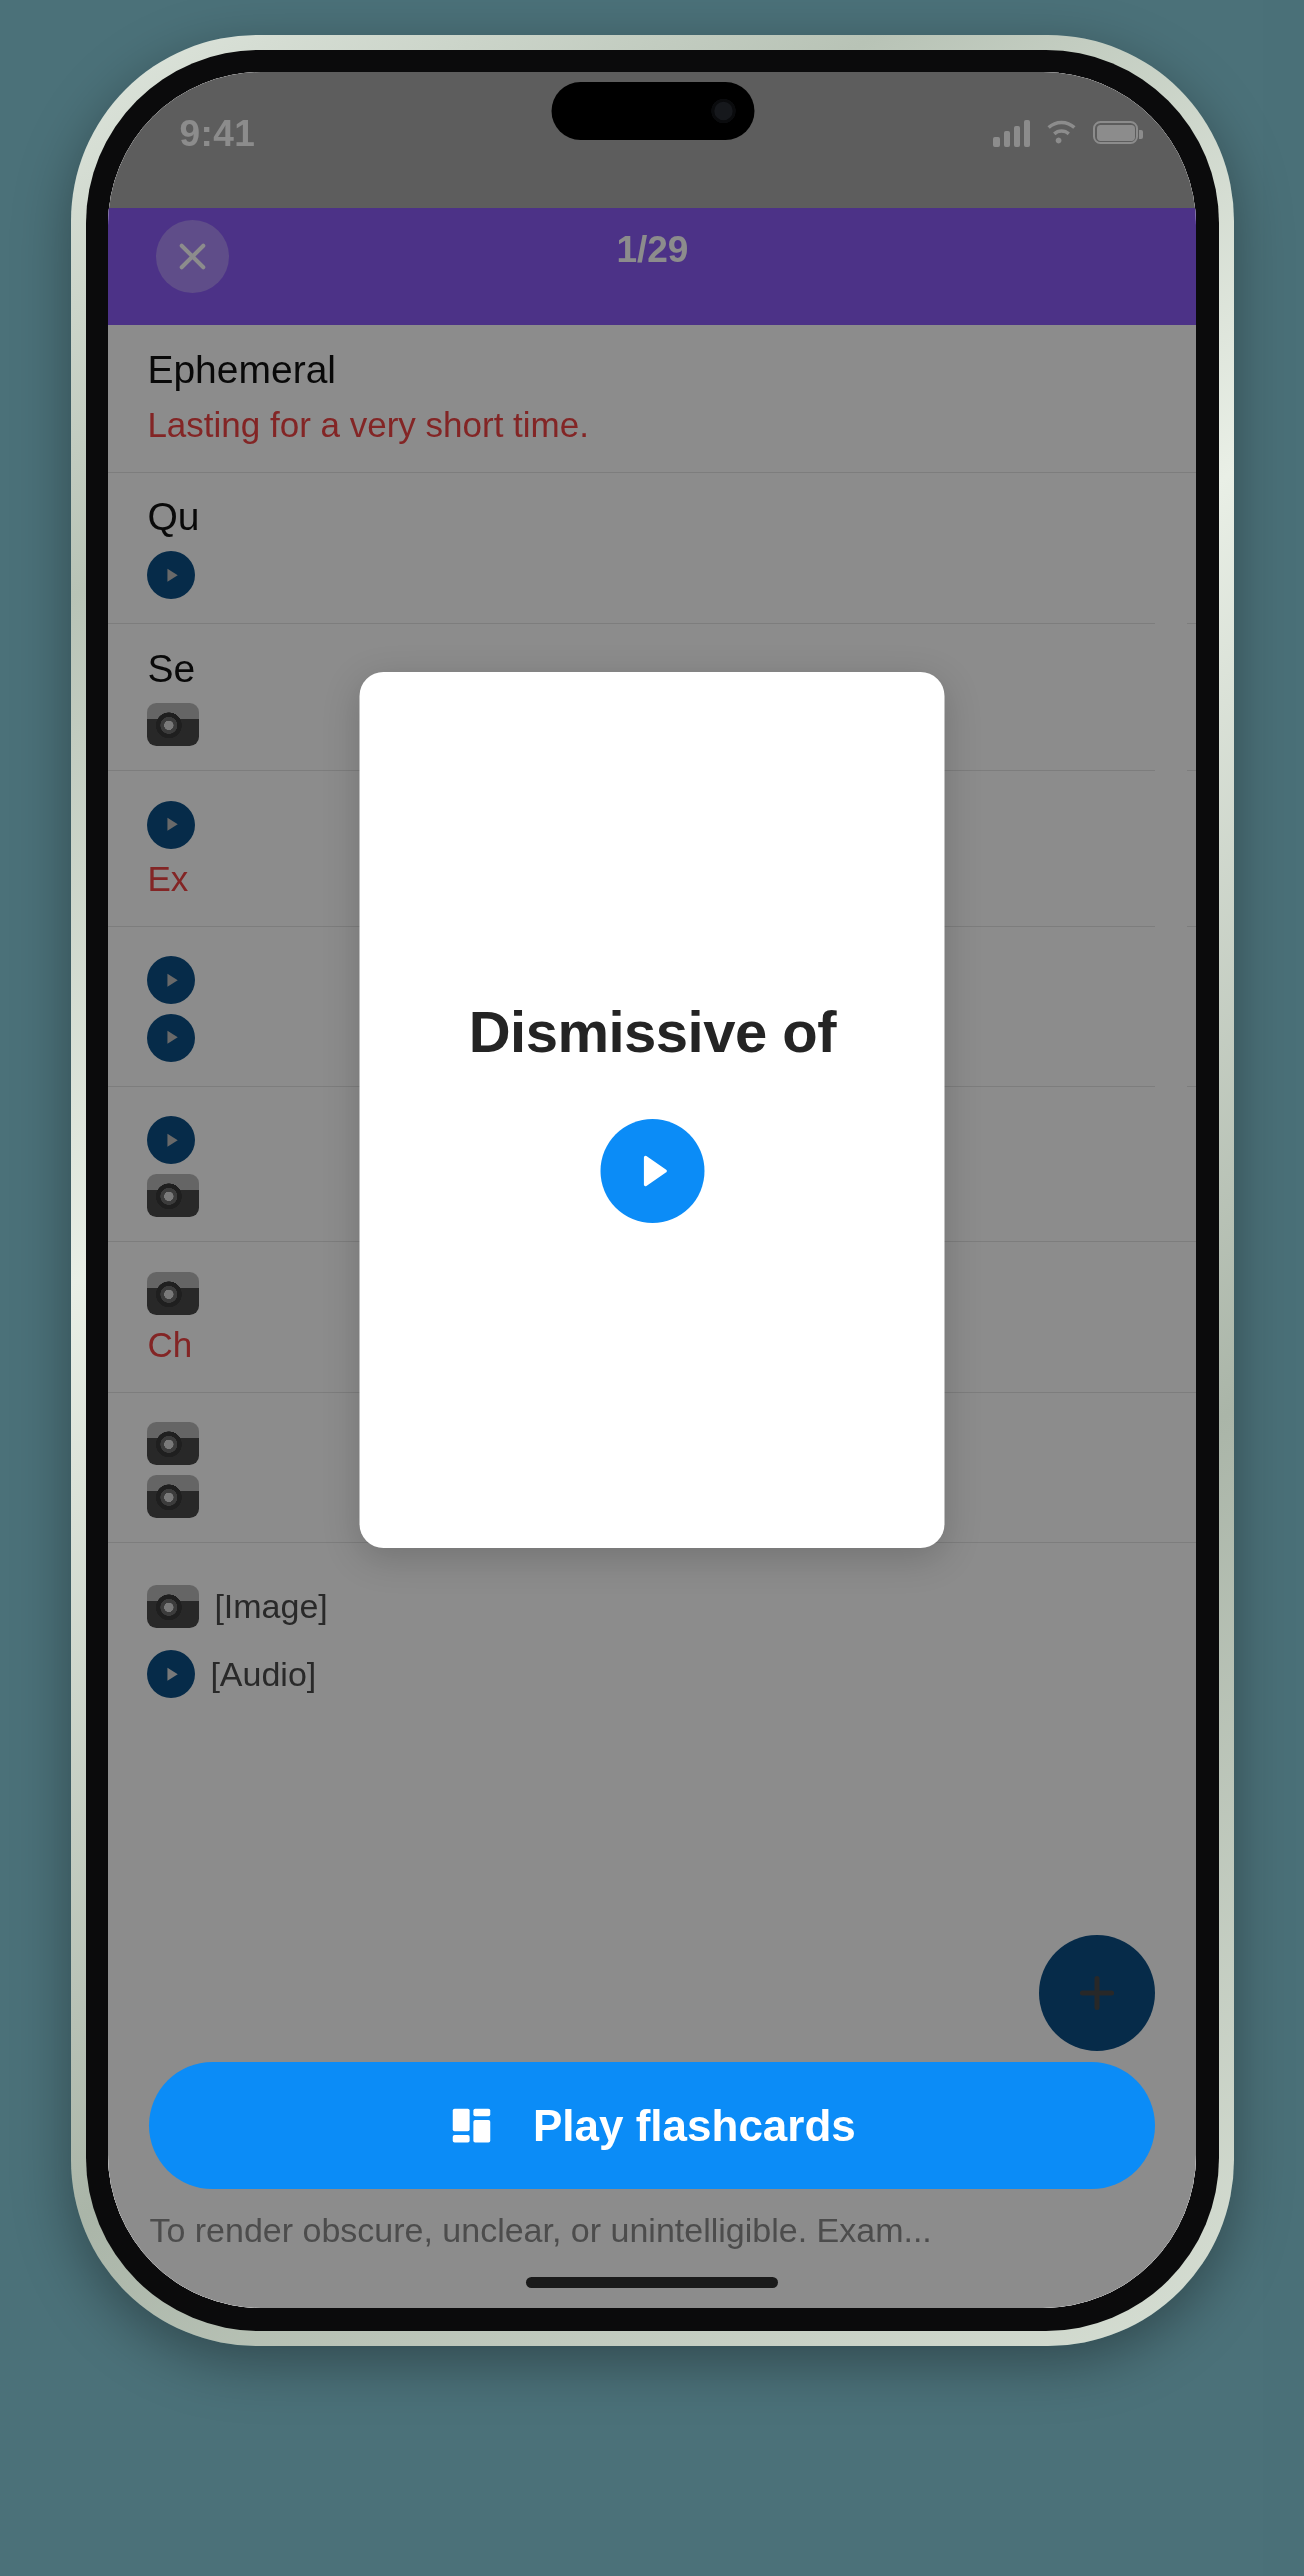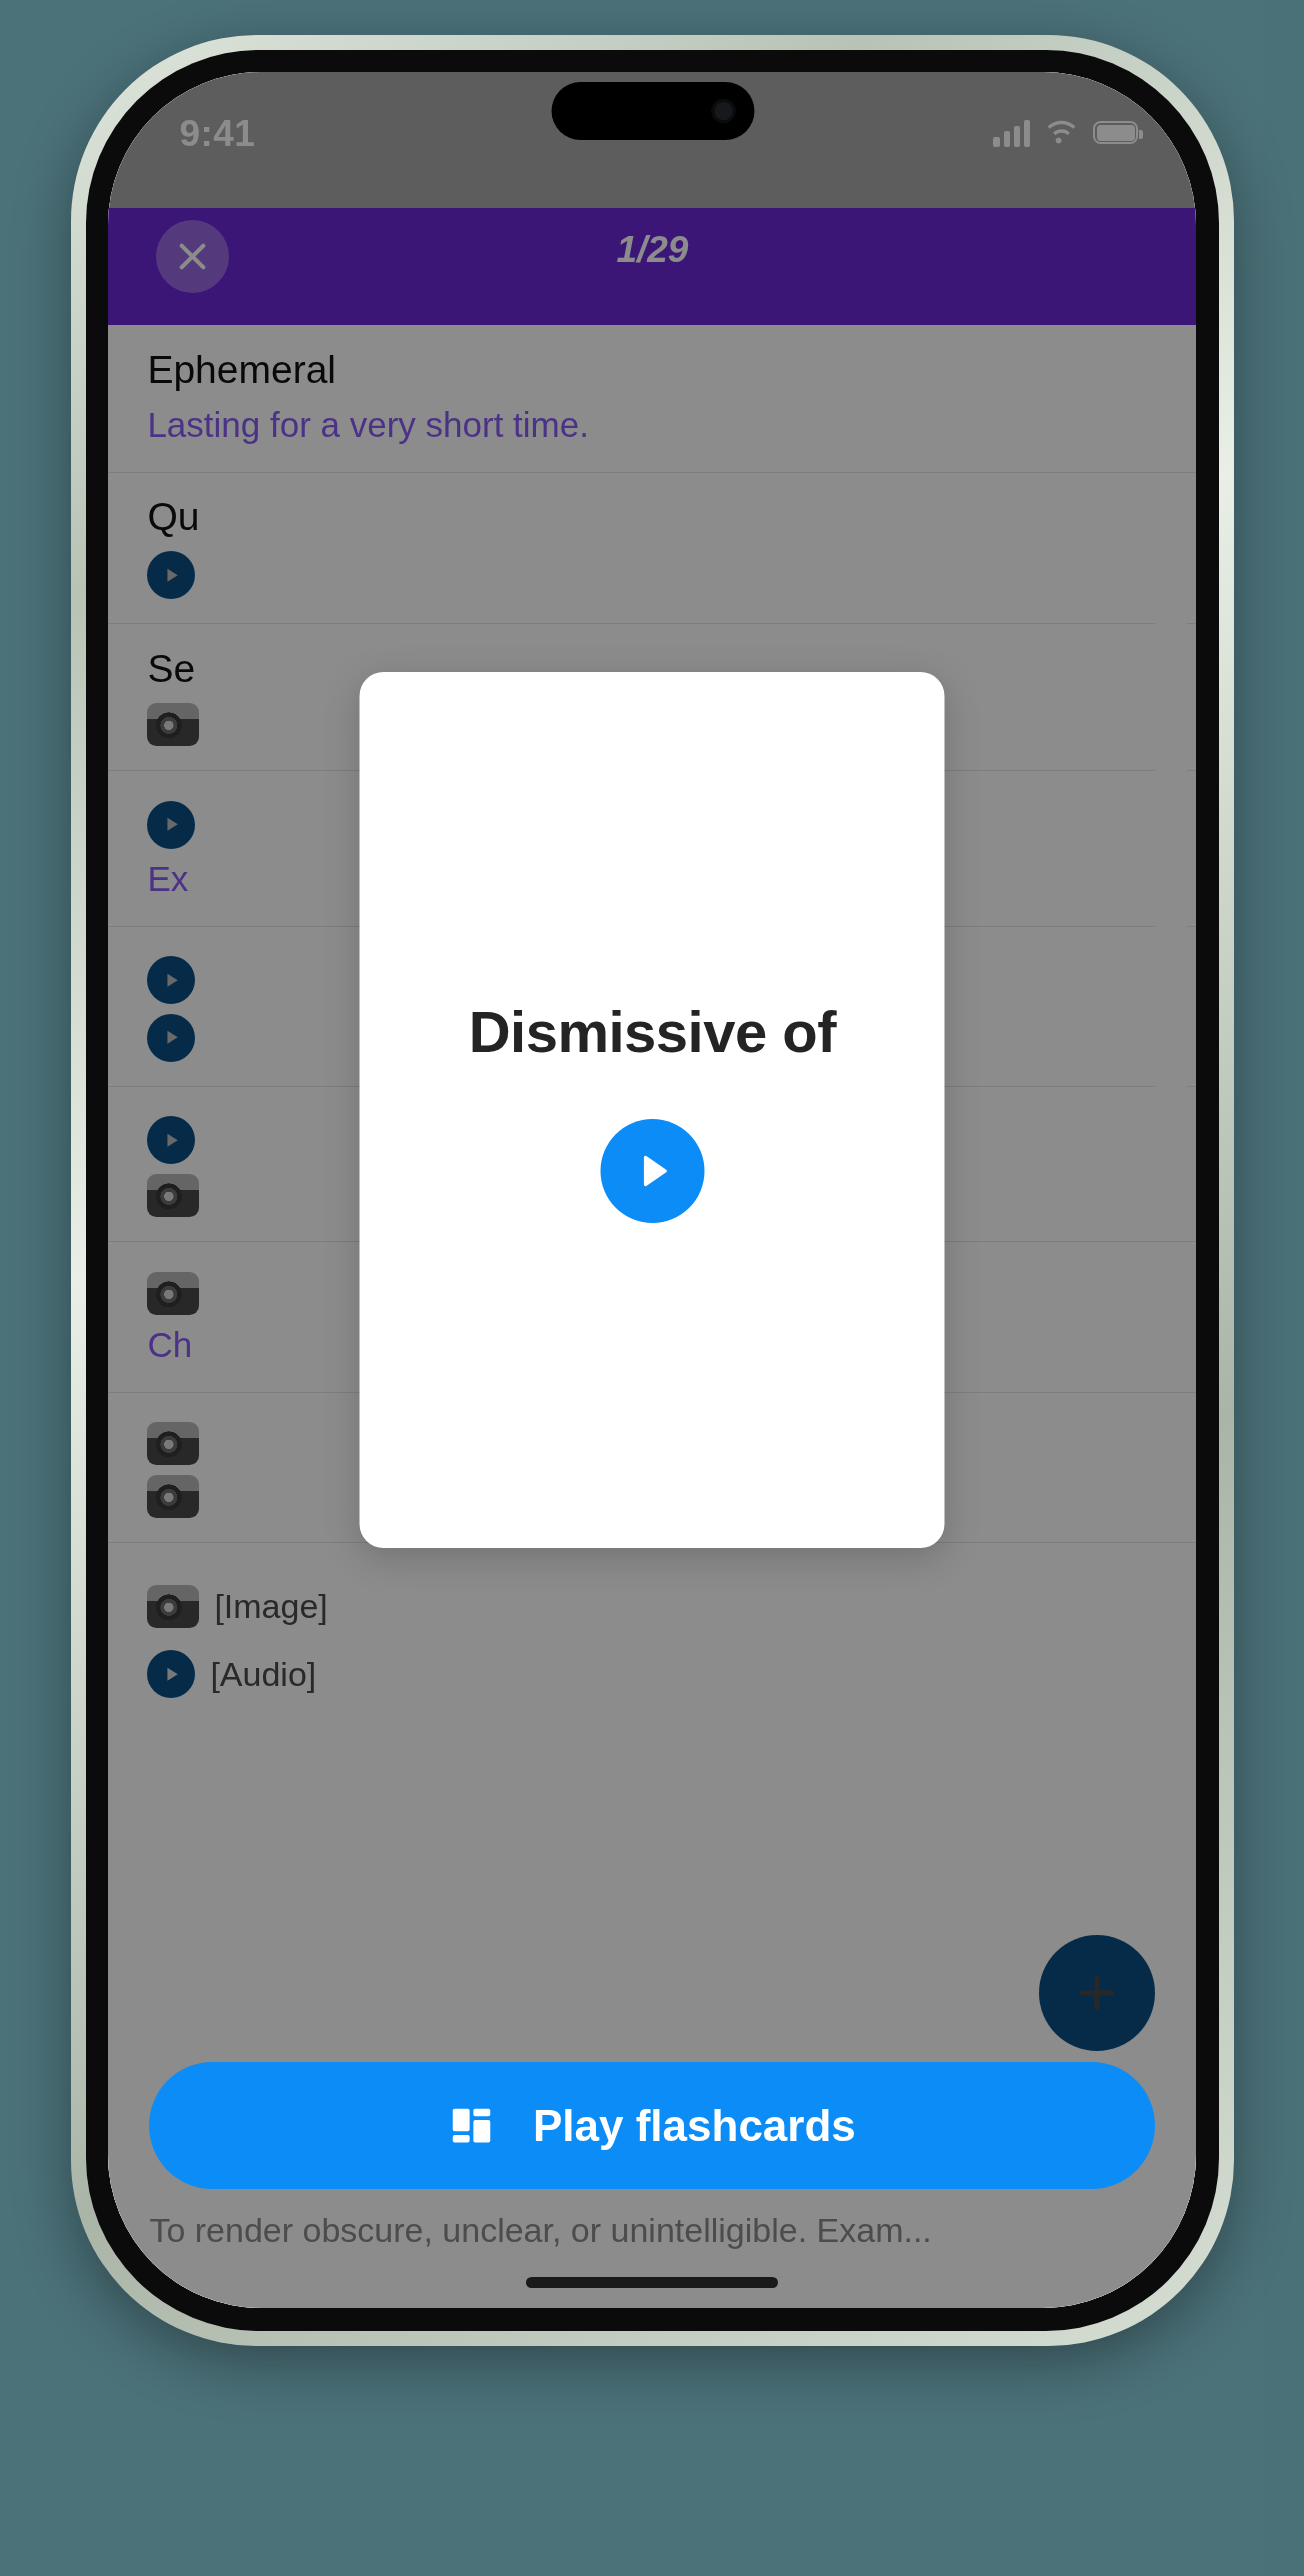--- a/index.html
+++ b/index.html
@@ -129,23 +129,22 @@
     transform: translateY(-50%);
     width: 24px; height: 24px; border-radius: 50%;
     background: #16181c;
     box-shadow: inset 0 0 0 2.8px #0a0b0d;
   }
 
   
   .navbar {
     position: relative;
     height: 117px;
-    background: #6d28d9;
+    background: #8b5cf6;
     z-index: 10;
-    font-style: italic;
   }
   .close-btn {
     position: absolute;
     left: 48px; top: 11.2px;
     width: 73px; height: 73px;
     border-radius: 50%;
     background: rgba(255,255,255,0.30);
     display: flex; align-items:center; justify-content:center;
   }
   .close-btn svg { width: 37px; height: 37px; }
@@ -173,21 +172,21 @@
     border-bottom: 1.9px solid #e4e4e4;
   }
   .row .term {
     font-size: 39px;
     font-weight: normal;
     color: #121212;
     line-height: 1.25;
   }
   .row .def {
     font-size: 35px;
-    color: #8b5cf6;
+    color: #ef4444;
     line-height: 1.3;
     margin-top: 7.5px;
   }
   .chiprow { display:flex; align-items:center; gap:15px; margin-top: 9.3px; flex-wrap: wrap;}
   .mediarow { display:flex; align-items:center; gap:15px; margin-top: 22px; }
   .audio-ic {
     width: 48px; height: 48px; border-radius: 50%;
     background: #0b4f86;
     display: inline-flex; align-items:center; justify-content:center;
     flex: 0 0 auto;

